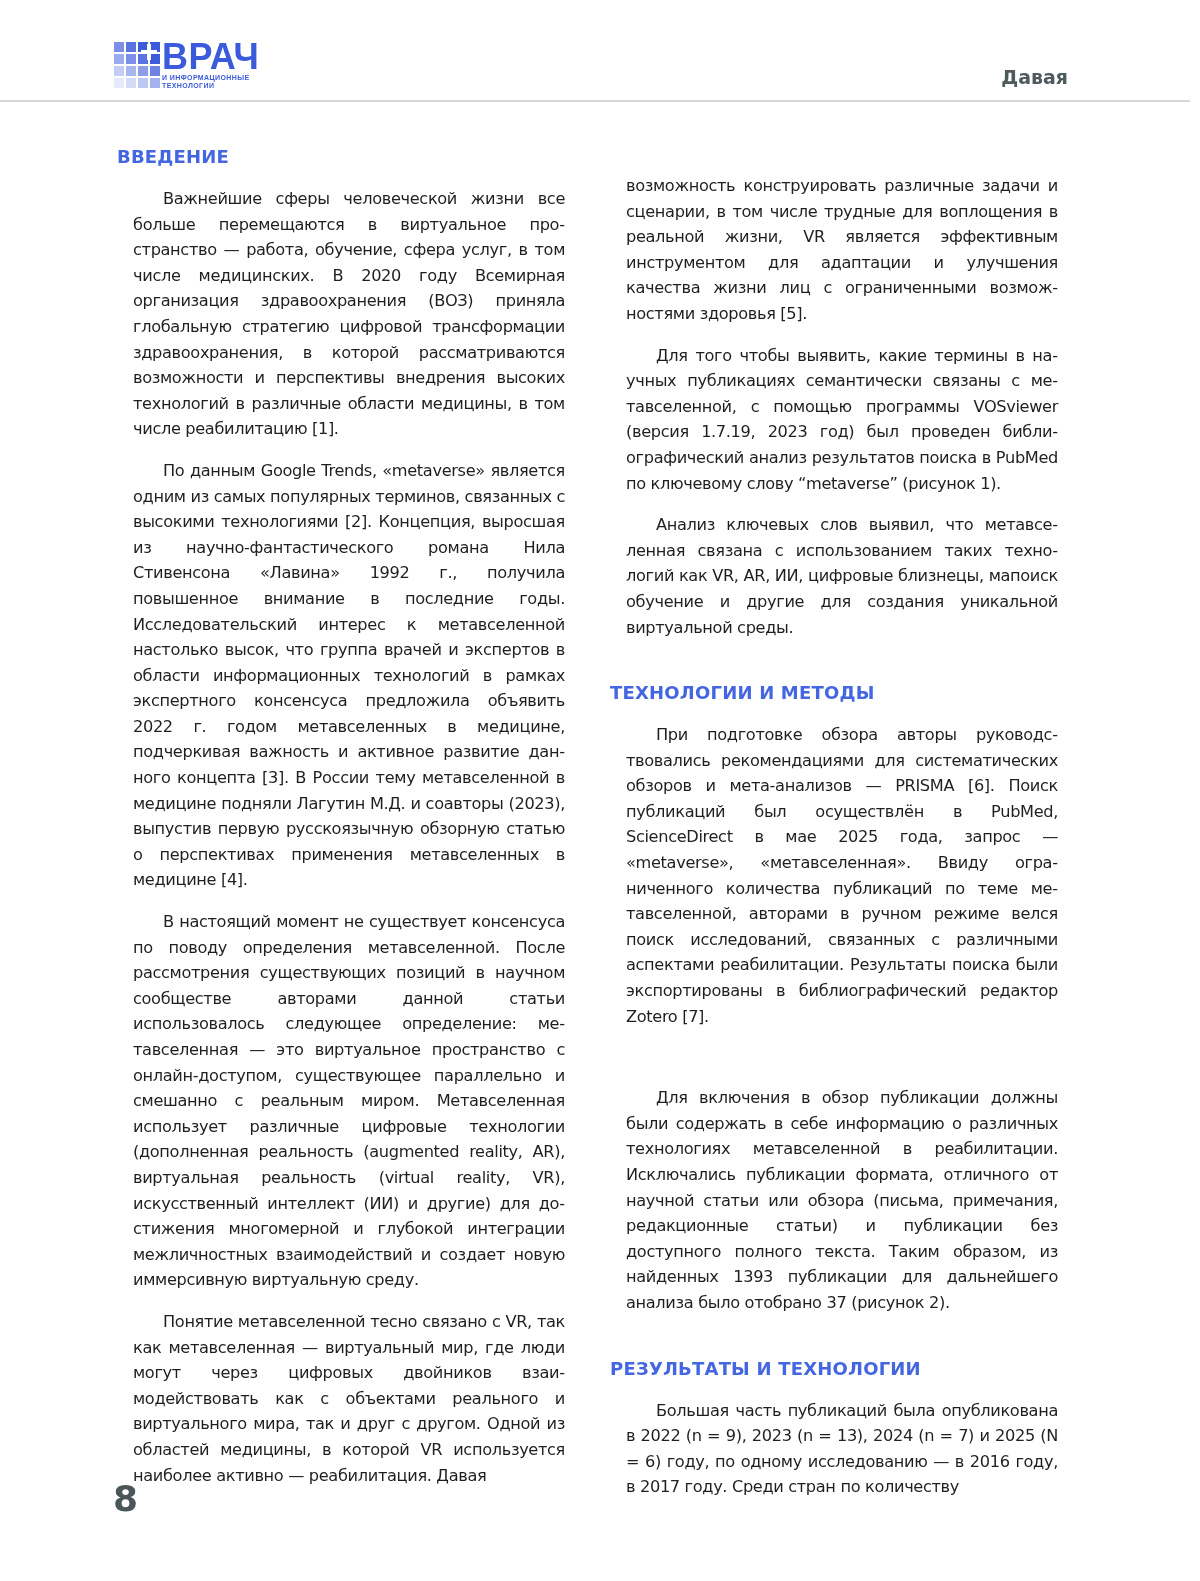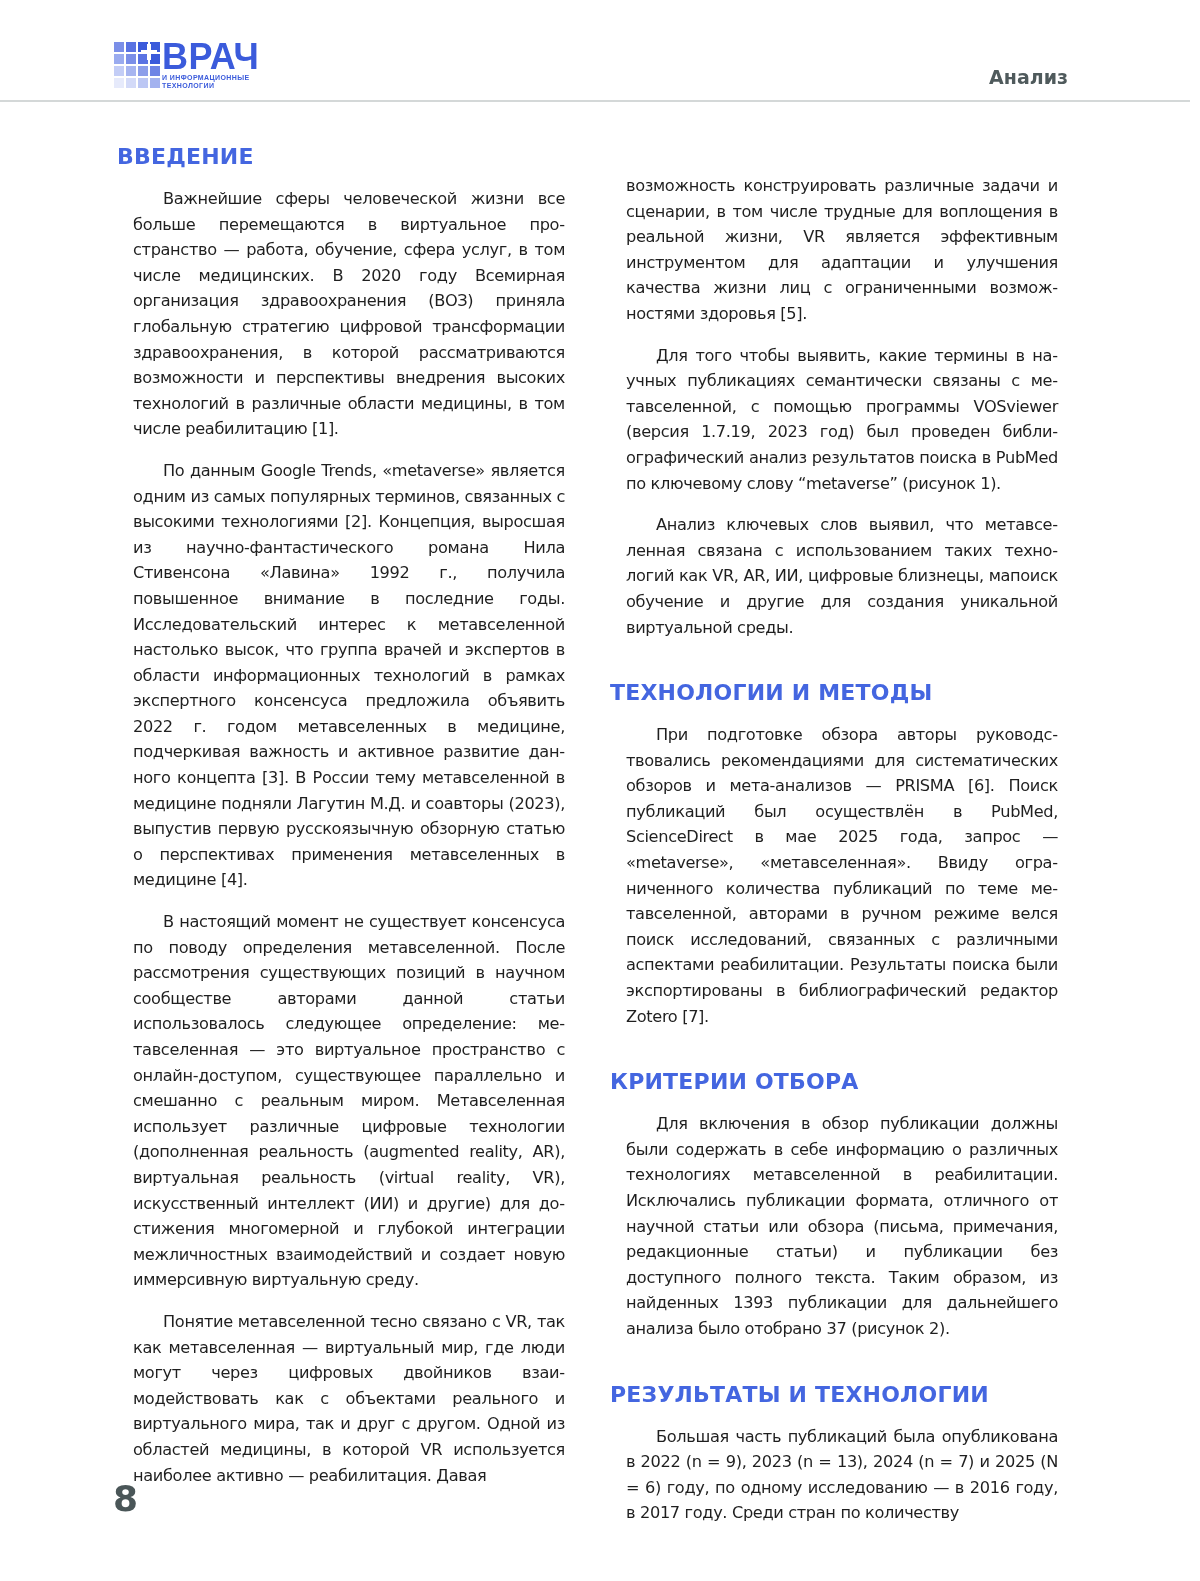--- a/index.html
+++ b/index.html
@@ -22,21 +22,21 @@
   .logo-sub { font-family: "Liberation Sans", sans-serif; font-weight: bold; font-size: 7px;
               line-height: 7.5px; color: #3b5bdb; margin-top: 2px; letter-spacing: 0.4px; }
   .section-label { position: absolute; right: 132px; top: 66px; font-family: "DejaVu Sans", sans-serif;
                    font-weight: bold; font-size: 19px; color: #4f5a5c; }
   .header-rule { position: absolute; left: 0; top: 100px; width: 1190px; height: 2px; background: #d4d8d8; }
 
   
   .col { position: absolute; top: 144px; width: 464px; }
   .col-left { left: 117px; }
   .col-right { left: 610px; top: 157px; }
-  .heading { font-family: "DejaVu Sans", sans-serif; font-weight: bold; font-size: 22px;
+  .heading { font-family: "DejaVu Sans", sans-serif; font-weight: bold; font-size: 18px;
              color: #4466e0; line-height: 26px; margin: 0; letter-spacing: 0.2px; }
   .para { font-family: "DejaVu Sans", sans-serif; font-size: 16.2px; line-height: 25.6px;
           text-align: justify; margin: 16px; text-indent: 30px; hyphens: manual; letter-spacing: -0.35px; }
   .para.noindent { text-indent: 0; }
   .gap { height: 24px; }
 
   .page-number { position: absolute; left: 113px; top: 1478px; font-family: "DejaVu Sans", sans-serif;
                  font-weight: bold; font-size: 36px; color: #4a5658; }
 </style>
 </head>
@@ -62,40 +62,39 @@
         <span style="background:#bcc7f4"></span>
         <span style="background:#a3b2ef"></span>
       <div class="logo-cross"></div>
     </div>
     <div class="logo-text">
       <div class="logo-title">ВРАЧ</div>
       <div class="logo-sub">И ИНФОРМАЦИОННЫЕ</div>
       <div class="logo-sub" style="margin-top:0">ТЕХНОЛОГИИ</div>
     </div>
   </div>
-  <div class="section-label">Анализ</div>
+  <div class="section-label">Давая</div>
   <div class="header-rule"></div>
 </div>
 
 <div class="col col-left">
   <h2 class="heading">ВВЕДЕНИЕ</h2>
   <p class="para">Важнейшие сферы человеческой жизни все больше перемещаются в виртуальное про­странство — работа, обучение, сфера услуг, в том числе медицинских. В 2020 году Всемирная организация здравоохранения (ВОЗ) приняла глобальную стратегию цифровой трансформа­ции здравоохранения, в которой рассматрива­ются возможности и перспективы внедрения высоких технологий в различные области меди­цины, в том числе реабилитацию [1].</p>
   <p class="para">По данным Google Trends, «metaverse» яв­ляется одним из самых популярных терминов, связанных с высокими технологиями [2]. Кон­цепция, выросшая из научно-фантастического романа Нила Стивенсона «Лавина» 1992 г., полу­чила повышенное внимание в последние годы. Исследовательский интерес к метавселенной настолько высок, что группа врачей и экспертов в области информационных технологий в рам­ках экспертного консенсуса предложила объ­явить 2022 г. годом метавселенных в медицине, подчеркивая важность и активное развитие дан­ного концепта [3]. В России тему метавселенной в медицине подняли Лагутин М.Д. и соавторы (2023), выпустив первую русскоязычную обзор­ную статью о перспективах применения мета­вселенных в медицине [4].</p>
   <p class="para">В настоящий момент не существует консен­суса по поводу определения метавселенной. После рассмотрения существующих позиций в научном сообществе авторами данной статьи использовалось следующее определение: ме­тавселенная — это виртуальное пространство с онлайн-доступом, существующее параллельно и смешанно с реальным миром. Метавселенная использует различные цифровые технологии (дополненная реальность (augmented reality, AR), виртуальная реальность (virtual reality, VR), искусственный интеллект (ИИ) и другие) для до­стижения многомерной и глубокой интеграции межличностных взаимодействий и создает но­вую иммерсивную виртуальную среду.</p>
   <p class="para">Понятие метавселенной тесно связано с VR, так как метавселенная — виртуальный мир, где люди могут через цифровых двойников взаи­модействовать как с объектами реального и виртуального мира, так и друг с другом. Одной из областей медицины, в которой VR использу­ется наиболее активно — реабилитация. Давая</p>
 </div>
 
 <div class="col col-right">
   <p class="para noindent">возможность конструировать различные задачи и сценарии, в том числе трудные для воплоще­ния в реальной жизни, VR является эффектив­ным инструментом для адаптации и улучшения качества жизни лиц с ограниченными возмож­ностями здоровья [5].</p>
   <p class="para">Для того чтобы выявить, какие термины в на­учных публикациях семантически связаны с ме­тавселенной, с помощью программы VOSviewer (версия 1.7.19, 2023 год) был проведен библи­ографический анализ результатов поиска в PubMed по ключевому слову “metaverse” (рису­нок 1).</p>
   <p class="para">Анализ ключевых слов выявил, что метавсе­ленная связана с использованием таких техно­логий как VR, AR, ИИ, цифровые близнецы, ма­поиск обучение и другие для создания уни­кальной виртуальной среды.</p>
   <div class="gap"></div>
   <h2 class="heading">ТЕХНОЛОГИИ И МЕТОДЫ</h2>
   <p class="para">При подготовке обзора авторы руководс­твовались рекомендациями для системати­ческих обзоров и мета-анализов — PRISMA [6]. Поиск публикаций был осуществлён в PubMed, ScienceDirect в мае 2025 года, запрос — «metaverse», «метавселенная». Ввиду огра­ниченного количества публикаций по теме ме­тавселенной, авторами в ручном режиме велся поиск исследований, связанных с различными аспектами реабилитации. Результаты поиска были экспортированы в библиографический ре­дактор Zotero [7].</p>
   <div class="gap"></div>
-  <h2 class="heading">КРИТЕРИИ ОТБОРА</h2>
   <p class="para">Для включения в обзор публикации должны были содержать в себе информацию о различ­ных технологиях метавселенной в реабилита­ции. Исключались публикации формата, отлич­ного от научной статьи или обзора (письма, при­мечания, редакционные статьи) и публикации без доступного полного текста. Таким образом, из найденных 1393 публикации для дальнейше­го анализа было отобрано 37 (рисунок 2).</p>
   <div class="gap"></div>
   <h2 class="heading">РЕЗУЛЬТАТЫ И ТЕХНОЛОГИИ</h2>
   <p class="para">Большая часть публикаций была опубликова­на в 2022 (n = 9), 2023 (n = 13), 2024 (n = 7) и 2025 (N = 6) году, по одному исследованию — в 2016 году, в 2017 году. Среди стран по количеству</p>
 </div>
 
 <div class="page-number">8</div>
 
 </body></html>

